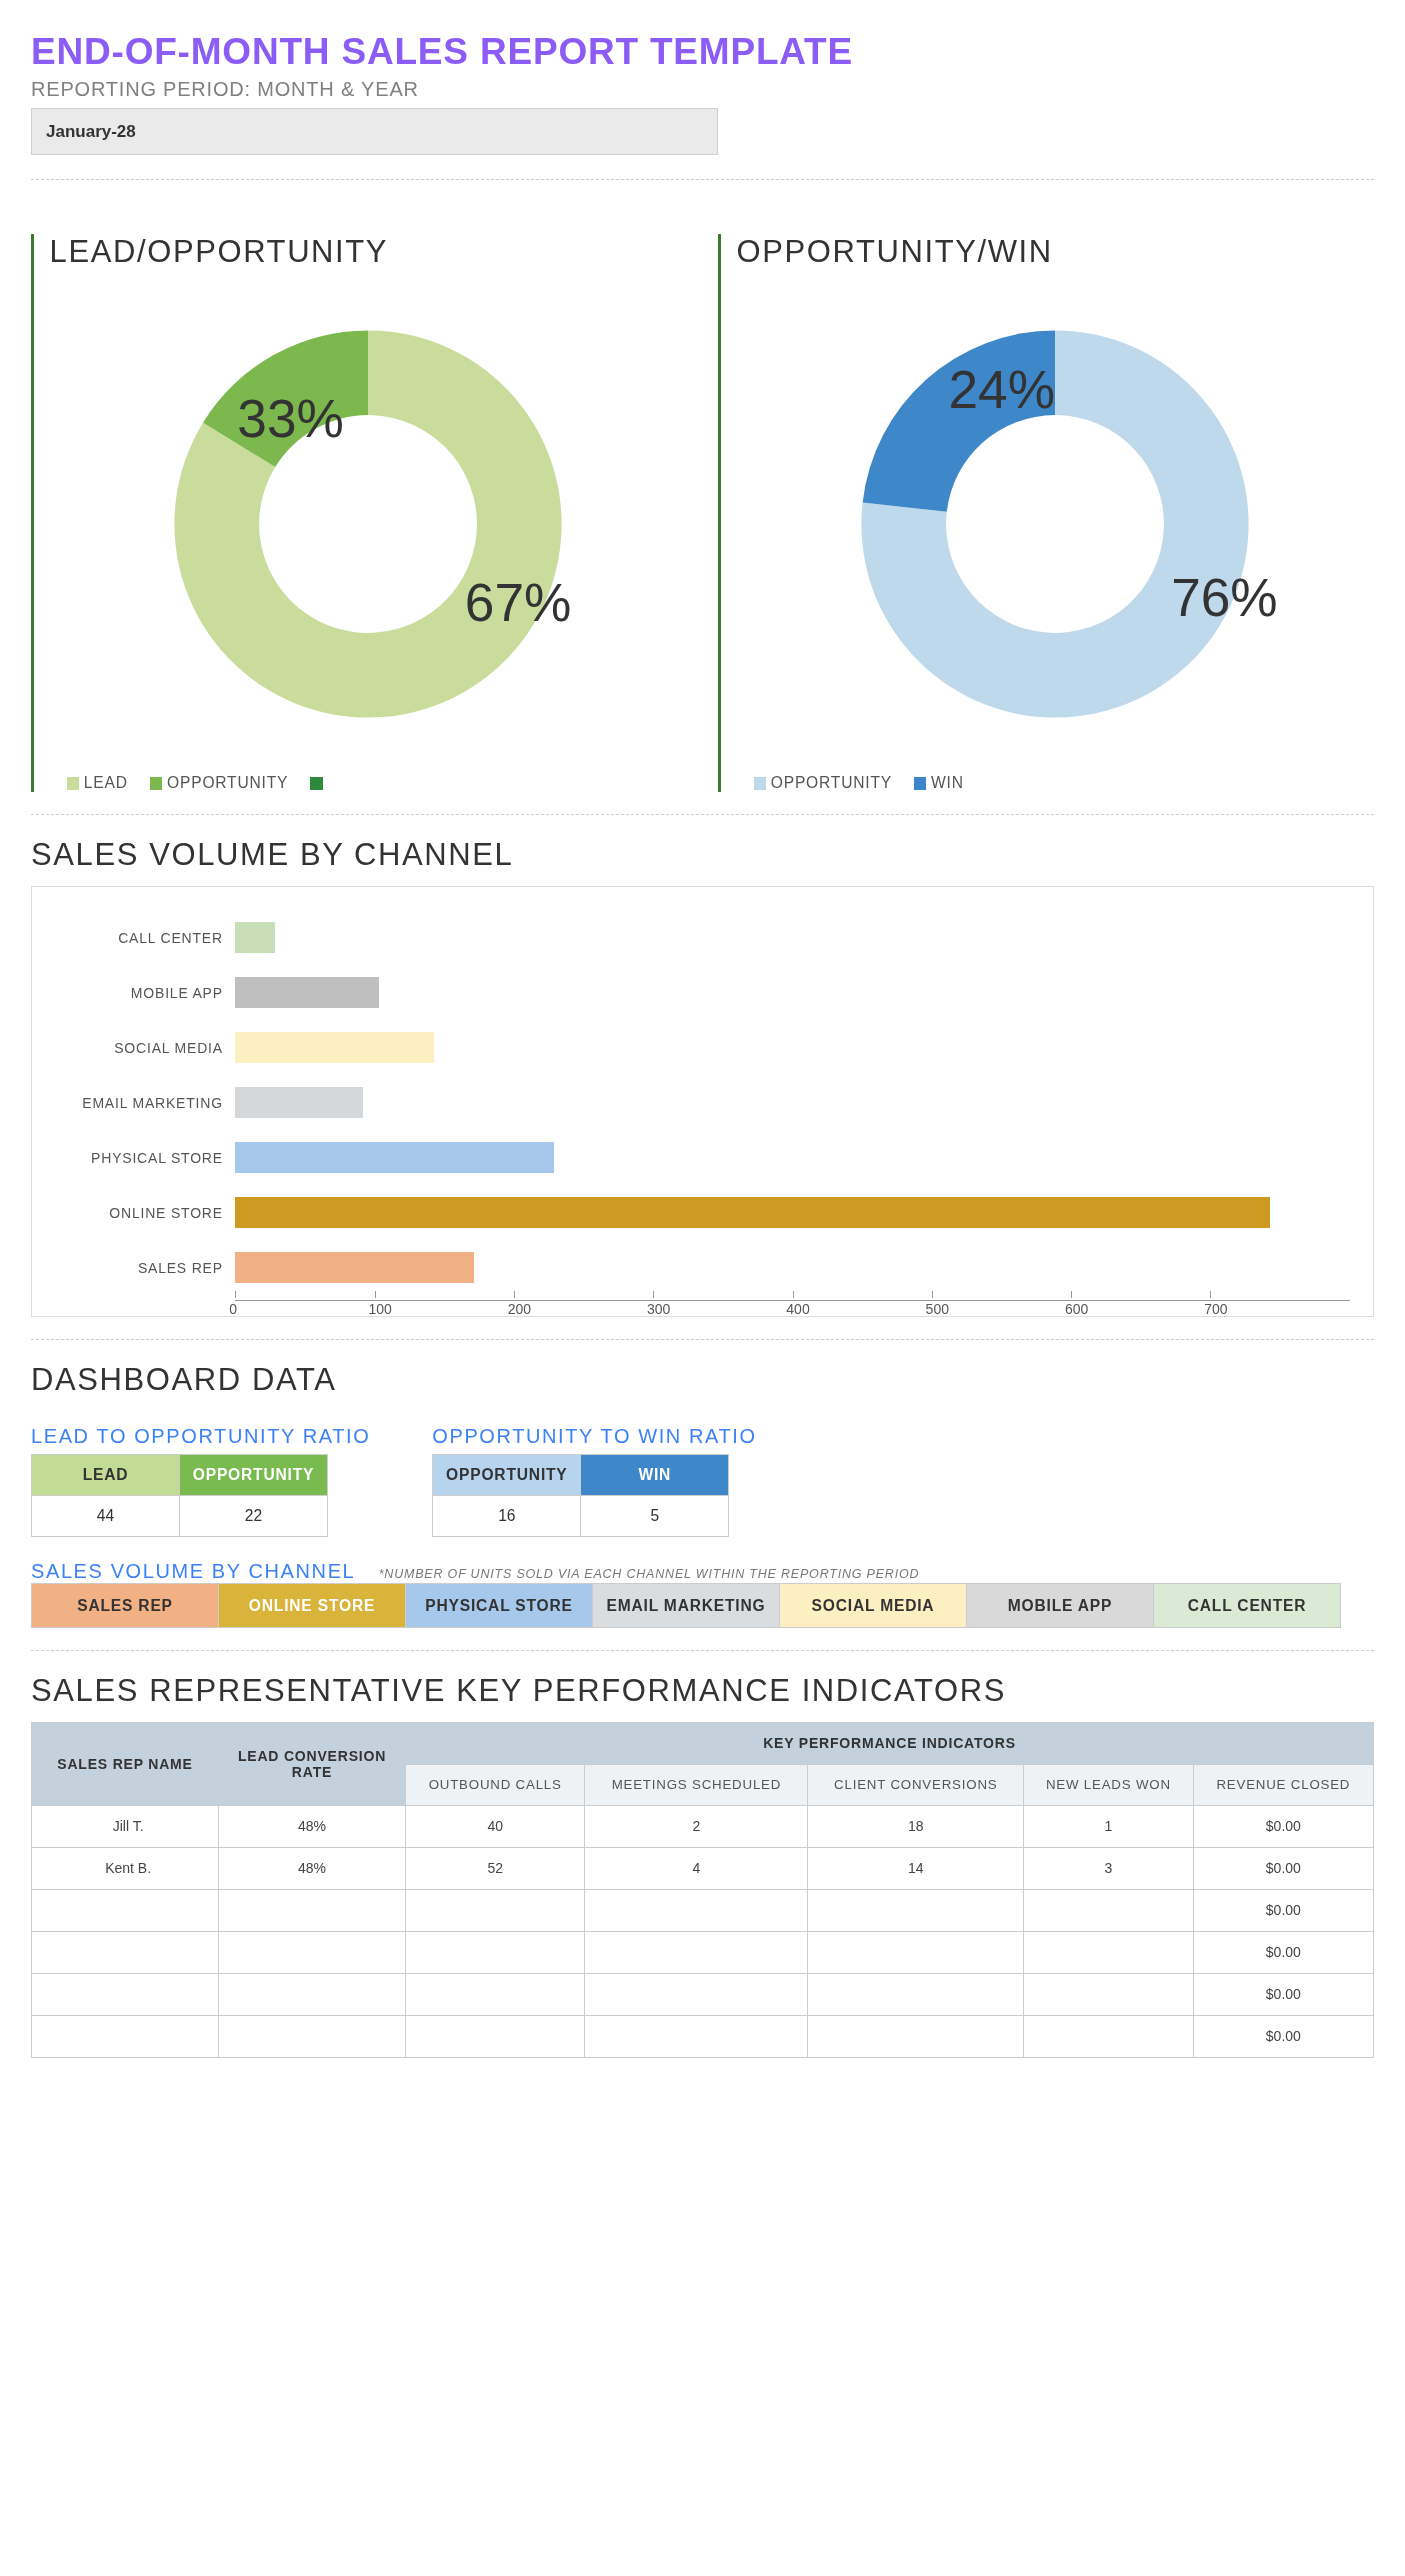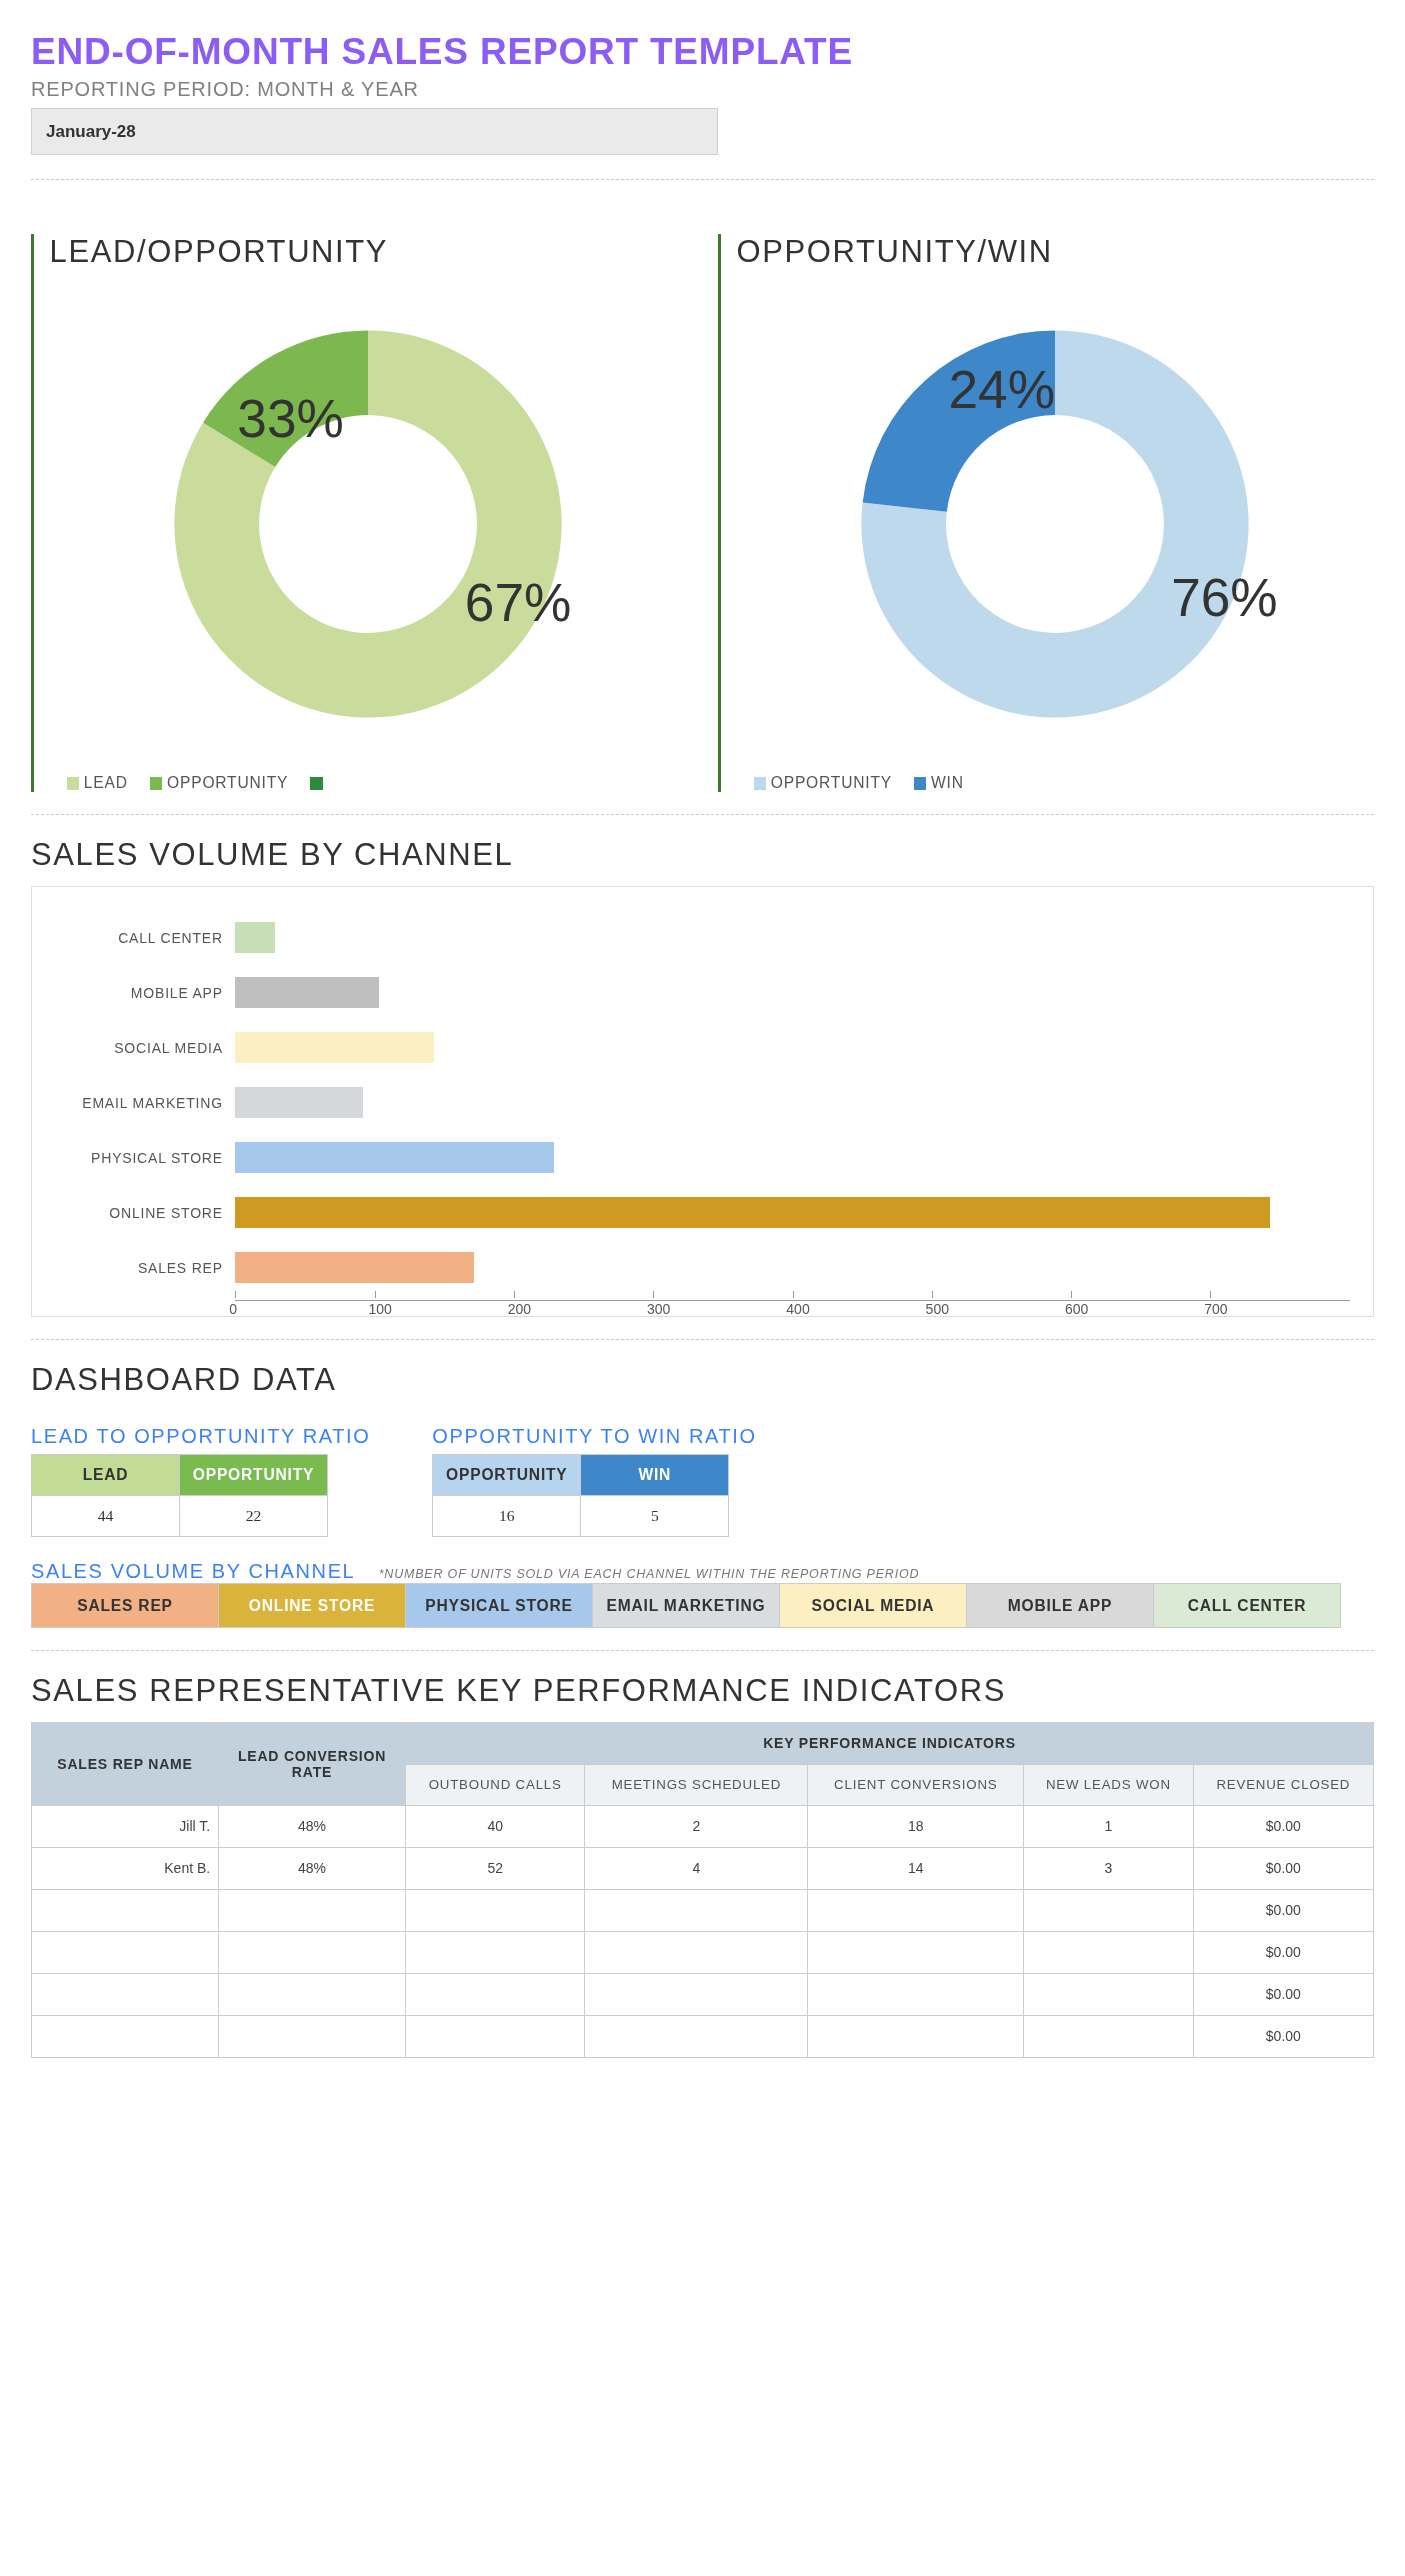--- a/index.html
+++ b/index.html
@@ -87,21 +87,21 @@
     padding: 11px 0;
     width: 148px;
     text-align:center;
     font-size:15.6px;
   }
   .ratio-tbl th { font-weight:700; letter-spacing:0.8px; }
   .th-lead  { background:#c2db95; }
   .th-opp   { background:#79bb4e; color:#fff;}
   .th-opp2  { background:#b6d4ee; }
   .th-win   { background:#3e88c9; color:#fff;}
-  .ratio-tbl td { background:#fff; color:#333;font-family:Liberation Serif, serif; }
+  .ratio-tbl td { background:#fff; color:#333; }
 
   .channel-note { font-size:12.5px; font-style:italic; color:#777; letter-spacing:0.8px; }
   .channel-tbl th, .channel-tbl td {
     border:0.8px solid #ccc;
     padding:12.5px 0;
     width: 187px;
     text-align:center;
     font-size:15.6px;
   }
   .channel-tbl th { font-weight:700; letter-spacing:0.8px; }
@@ -114,21 +114,21 @@
   .kpi-tbl { width:100%; }
   .kpi-tbl th, .kpi-tbl td {
     border:0.8px solid #ccc;
     padding:12.5px 7.8px;
     font-size:14px;
     text-align:center;
   }
   .kpi-tbl thead th { background:#c2d1dc; font-weight:700; letter-spacing:0.8px; }
   .kpi-tbl thead tr.sub th { background:#eef2f4; font-weight:400; font-size:13.3px; color:#555;}
   .kpi-tbl tbody td { background:#fff; color:#444;}
-  .kpi-tbl tbody td:first-child { text-align:right; padding-left:14px;}
+  .kpi-tbl tbody td:first-child { text-align:center; padding-left:14px;}
   .slice-label { font-size:22px; fill:#333; }
 </style>
 </head>
 <body>
 
 <h1 class="page-title">END-OF-MONTH SALES REPORT TEMPLATE</h1>
 <div class="subtitle">REPORTING PERIOD: MONTH &amp; YEAR</div>
 <div class="period-box">January-28</div>
 
 <hr class="sep">

